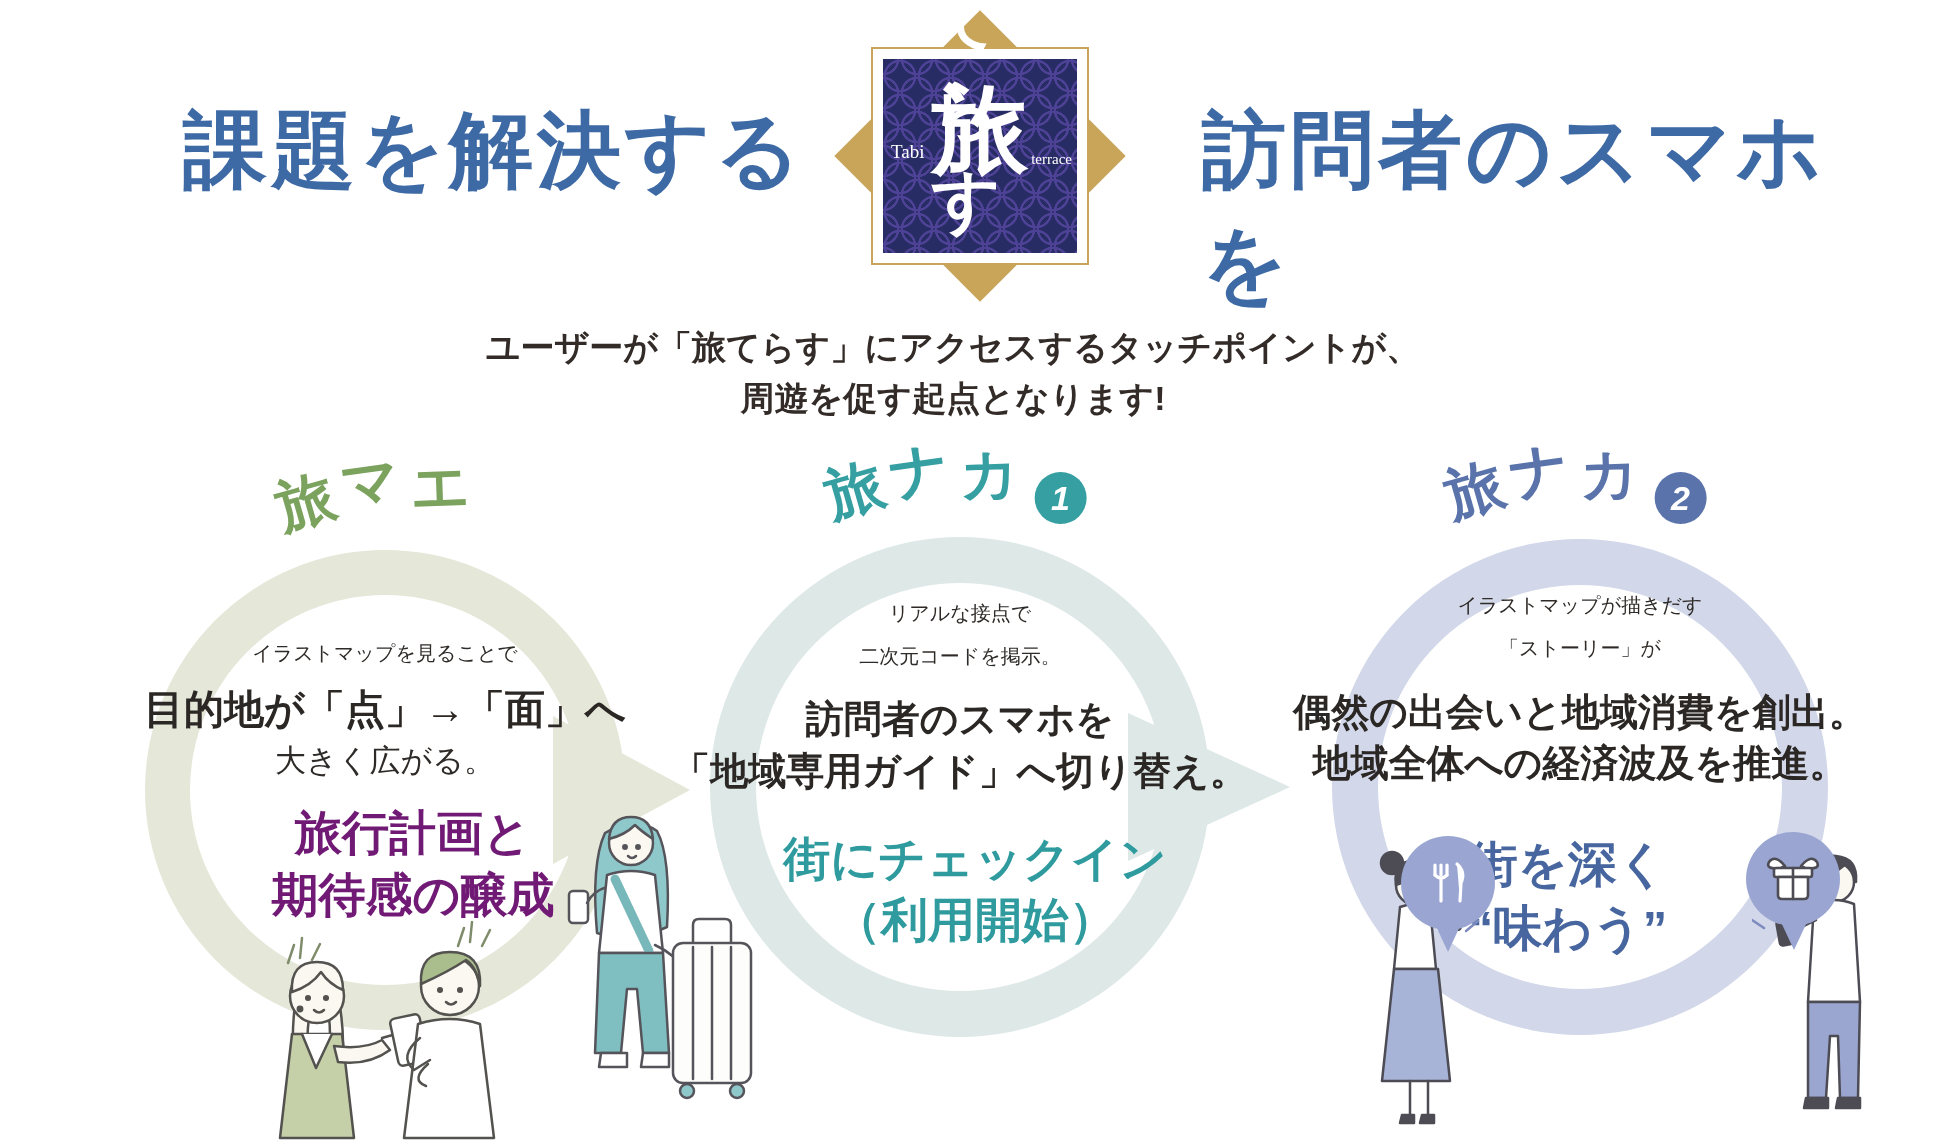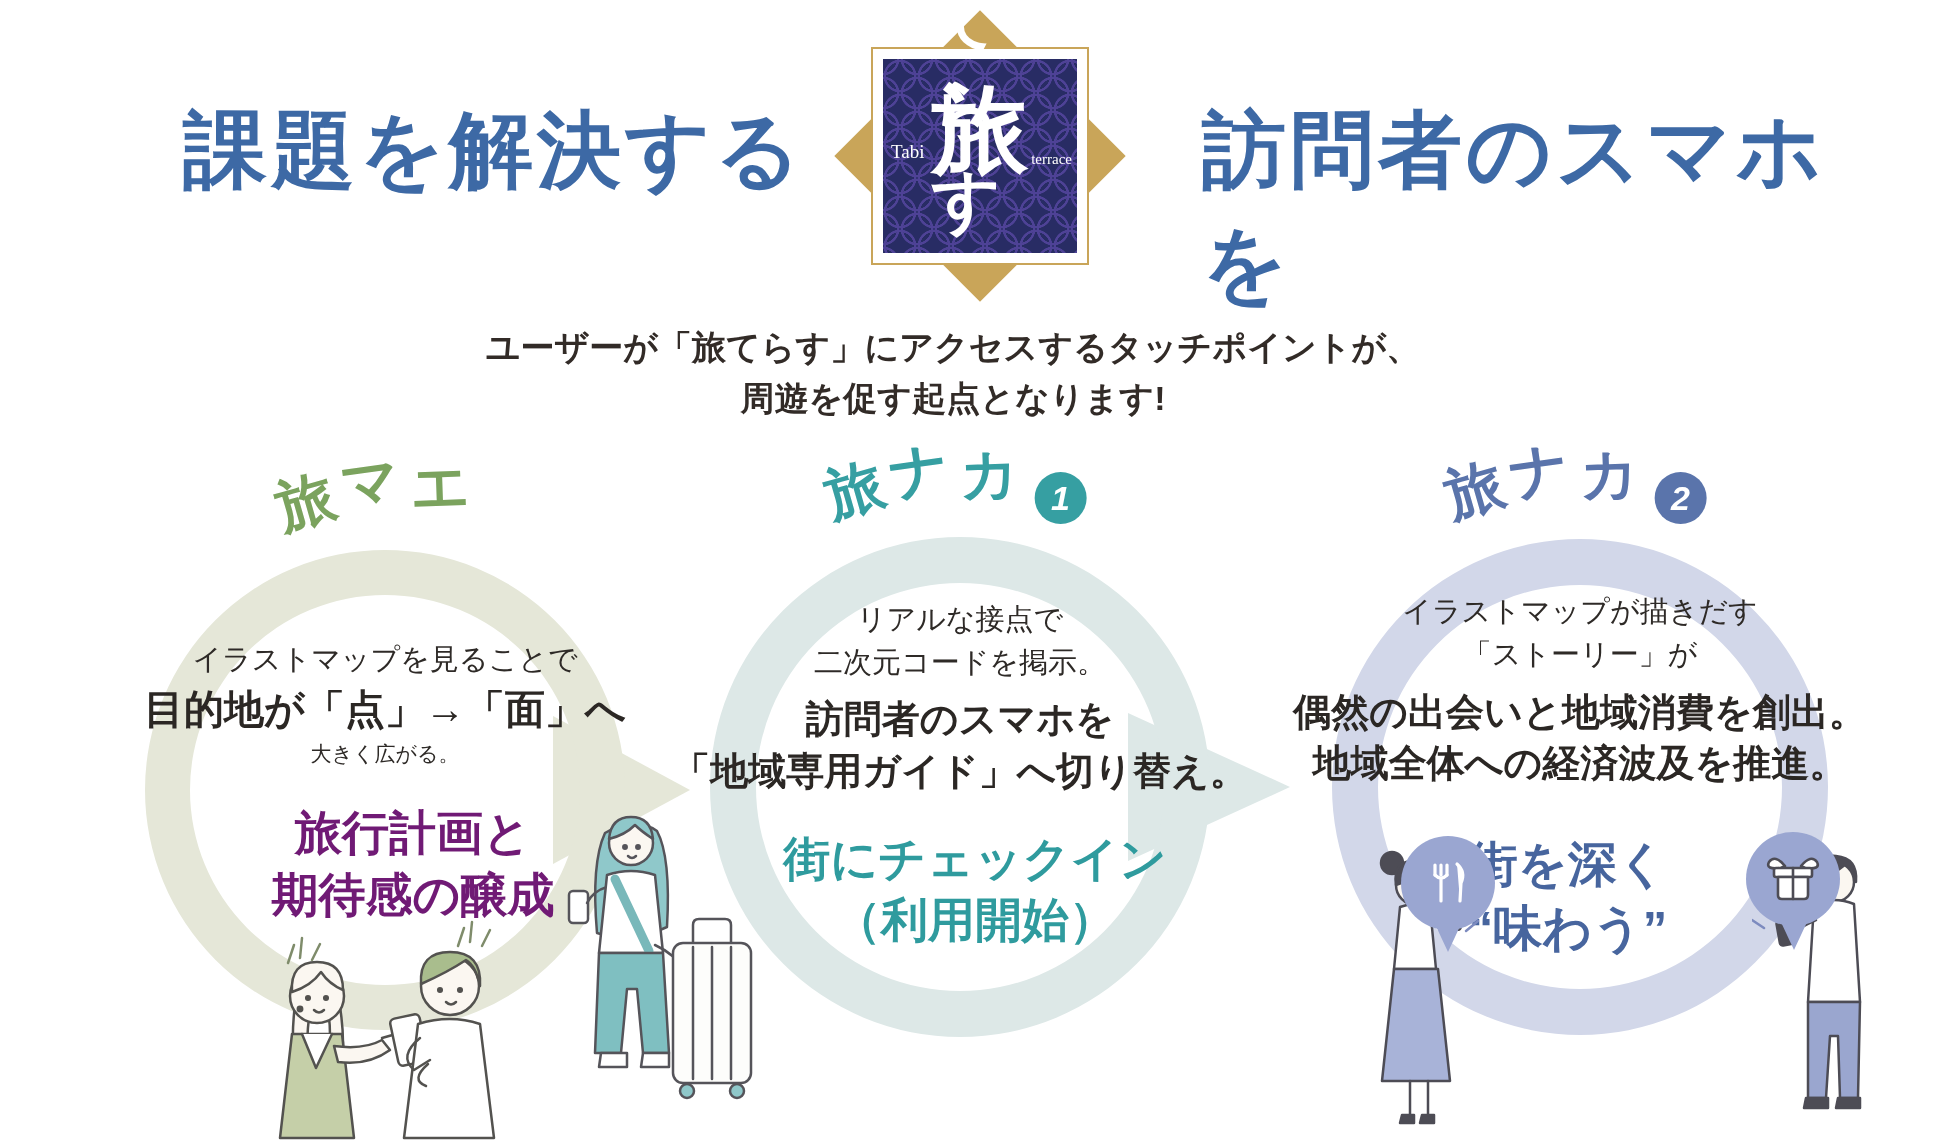--- a/index.html
+++ b/index.html
@@ -40,21 +40,21 @@
   .hdr-green{color:#7ba35e;}
   .hdr-teal{color:#369fa2;}
   .hdr-blue{color:#5a74ab;}
   .num-badge{display:inline-block;width:52px;height:52px;border-radius:50%;color:#fff;
              font-size:34px;font-weight:700;font-style:italic;text-align:center;line-height:52px;
              margin-left:10px;transform:translateY(12px);}
   .bg-teal{background:#369fa2;}
   .bg-blue{background:#5a74ab;}
 
   
-  .t-reg{font-size:29px;font-weight:500;color:#2e2a27;z-index:2;}
+  .t-reg{font-size:20px;font-weight:500;color:#2e2a27;z-index:2;}
   .t-bold{font-weight:700;color:#2b2724;z-index:2;}
   .t-key{font-weight:700;text-align:center;z-index:2;}
   .key-green{color:#701a75;font-size:47px;line-height:1.32;margin-left:28px;}
   .key-teal{color:#2f9b9e;font-size:47px;line-height:1.3;}
   .key-blue{color:#47659e;font-size:49px;line-height:1.3;}
 
   .rings{left:0;top:0;z-index:0;}
   .illus{z-index:3;}
 
   
@@ -101,21 +101,21 @@
   <div class="abs subtitle">
     <div>ユーザーが「旅てらす」にアクセスするタッチポイントが、</div>
     <div>周遊を促す起点となります!</div>
   </div>
 
   <div class="abs col-header hdr-green center-x" style="left:372px;top:452px;">
     <span class="hc hc1">旅</span><span class="hc hc2">マ</span><span class="hc hc3">エ</span>
   </div>
   <div class="abs t-reg center-x" style="left:385px;top:640px;">イラストマップを見ることで</div>
   <div class="abs t-bold center-x" style="left:385px;top:682px;font-size:40px;">目的地が「点」→「面」へ</div>
-  <div class="abs t-reg center-x" style="left:385px;top:740px;font-size:21px;">大きく広がる。</div>
+  <div class="abs t-reg center-x" style="left:385px;top:740px;font-size:31px;">大きく広がる。</div>
   <div class="abs t-key key-green center-x" style="left:385px;top:802px;">
     <div>旅行計画と</div>
     <div>期待感の醸成</div>
   </div>
 
   <svg class="abs illus" style="left:268px;top:888px;" width="268" height="252" viewBox="0 0 268 252" fill="none" stroke="#53524f" stroke-width="2.5" stroke-linecap="round" stroke-linejoin="round">
     <path d="M20,75 l6,-18 M32,70 l2,-20 M44,72 l8,-16" stroke="#7f8c6b"></path>
     <path d="M190,58 l6,-18 M202,54 l2,-20 M214,58 l8,-16" stroke="#7f8c6b"></path>
 
     <path d="M28,108 q-8,60 4,82 l10,2 q-6,-50 2,-74 Z" fill="#fbf7f1"></path>

